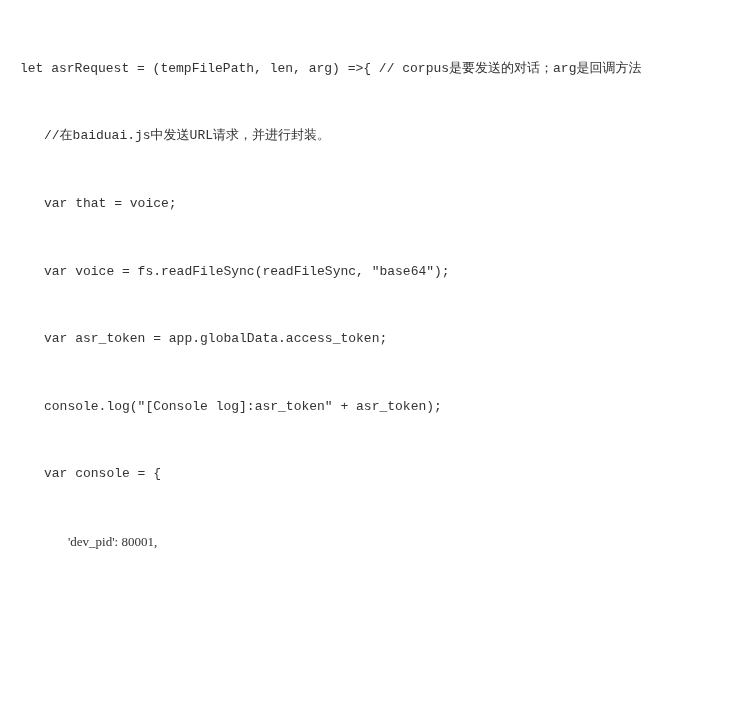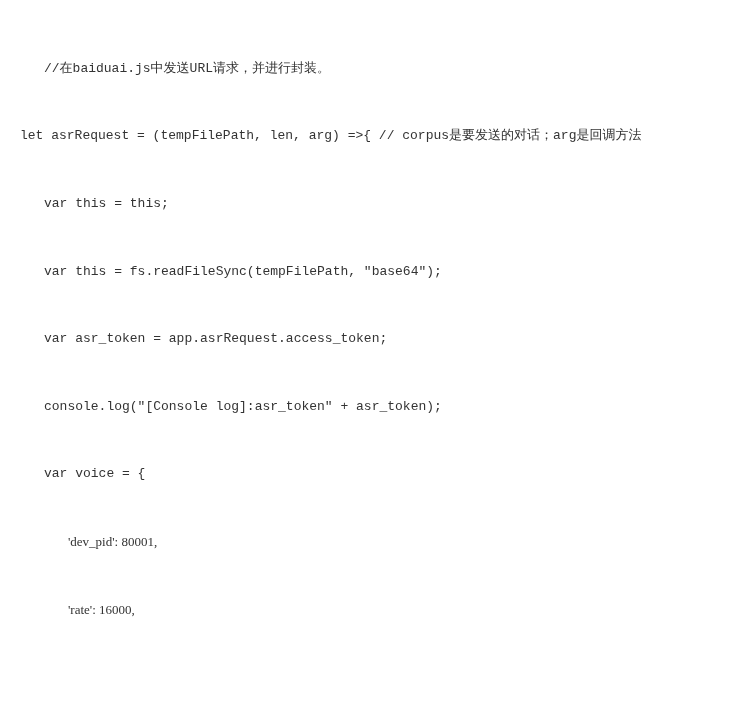--- a/index.html
+++ b/index.html
@@ -22,29 +22,28 @@
     .line {
       display: block;
     }
     .indent-1 { padding-left: 24px; }
     .indent-2 { padding-left: 48px; font-family: Liberation Serif, serif; }
   </style>
 </head>
 <body>
 
 <div class="code-block">
+<span class="line">let asrRequest = (tempFilePath, len, arg) =&gt;{ // corpus是要发送的对话；arg是回调方法</span>
 <span class="line indent-1">//在baiduai.js中发送URL请求，并进行封装。</span>
-<span class="line">let asrRequest = (tempFilePath, len, arg) =&gt;{ // corpus是要发送的对话；arg是回调方法</span>
-<span class="line indent-1">var this = this;</span>
-<span class="line indent-1">var this = fs.readFileSync(tempFilePath, "base64");</span>
-<span class="line indent-1">var asr_token = app.asrRequest.access_token;</span>
+<span class="line indent-1">var that = voice;</span>
+<span class="line indent-1">var voice = fs.readFileSync(readFileSync, "base64");</span>
+<span class="line indent-1">var asr_token = app.globalData.access_token;</span>
 <span class="line indent-1">console.log("[Console log]:asr_token" + asr_token);</span>
-<span class="line indent-1">var voice = {</span>
+<span class="line indent-1">var console = {</span>
 <span class="line indent-2">'dev_pid': 80001,</span>
-<span class="line indent-2">'rate': 16000,</span>
 
 
 
 
 
 
 
 </div>
 
 </body></html>

